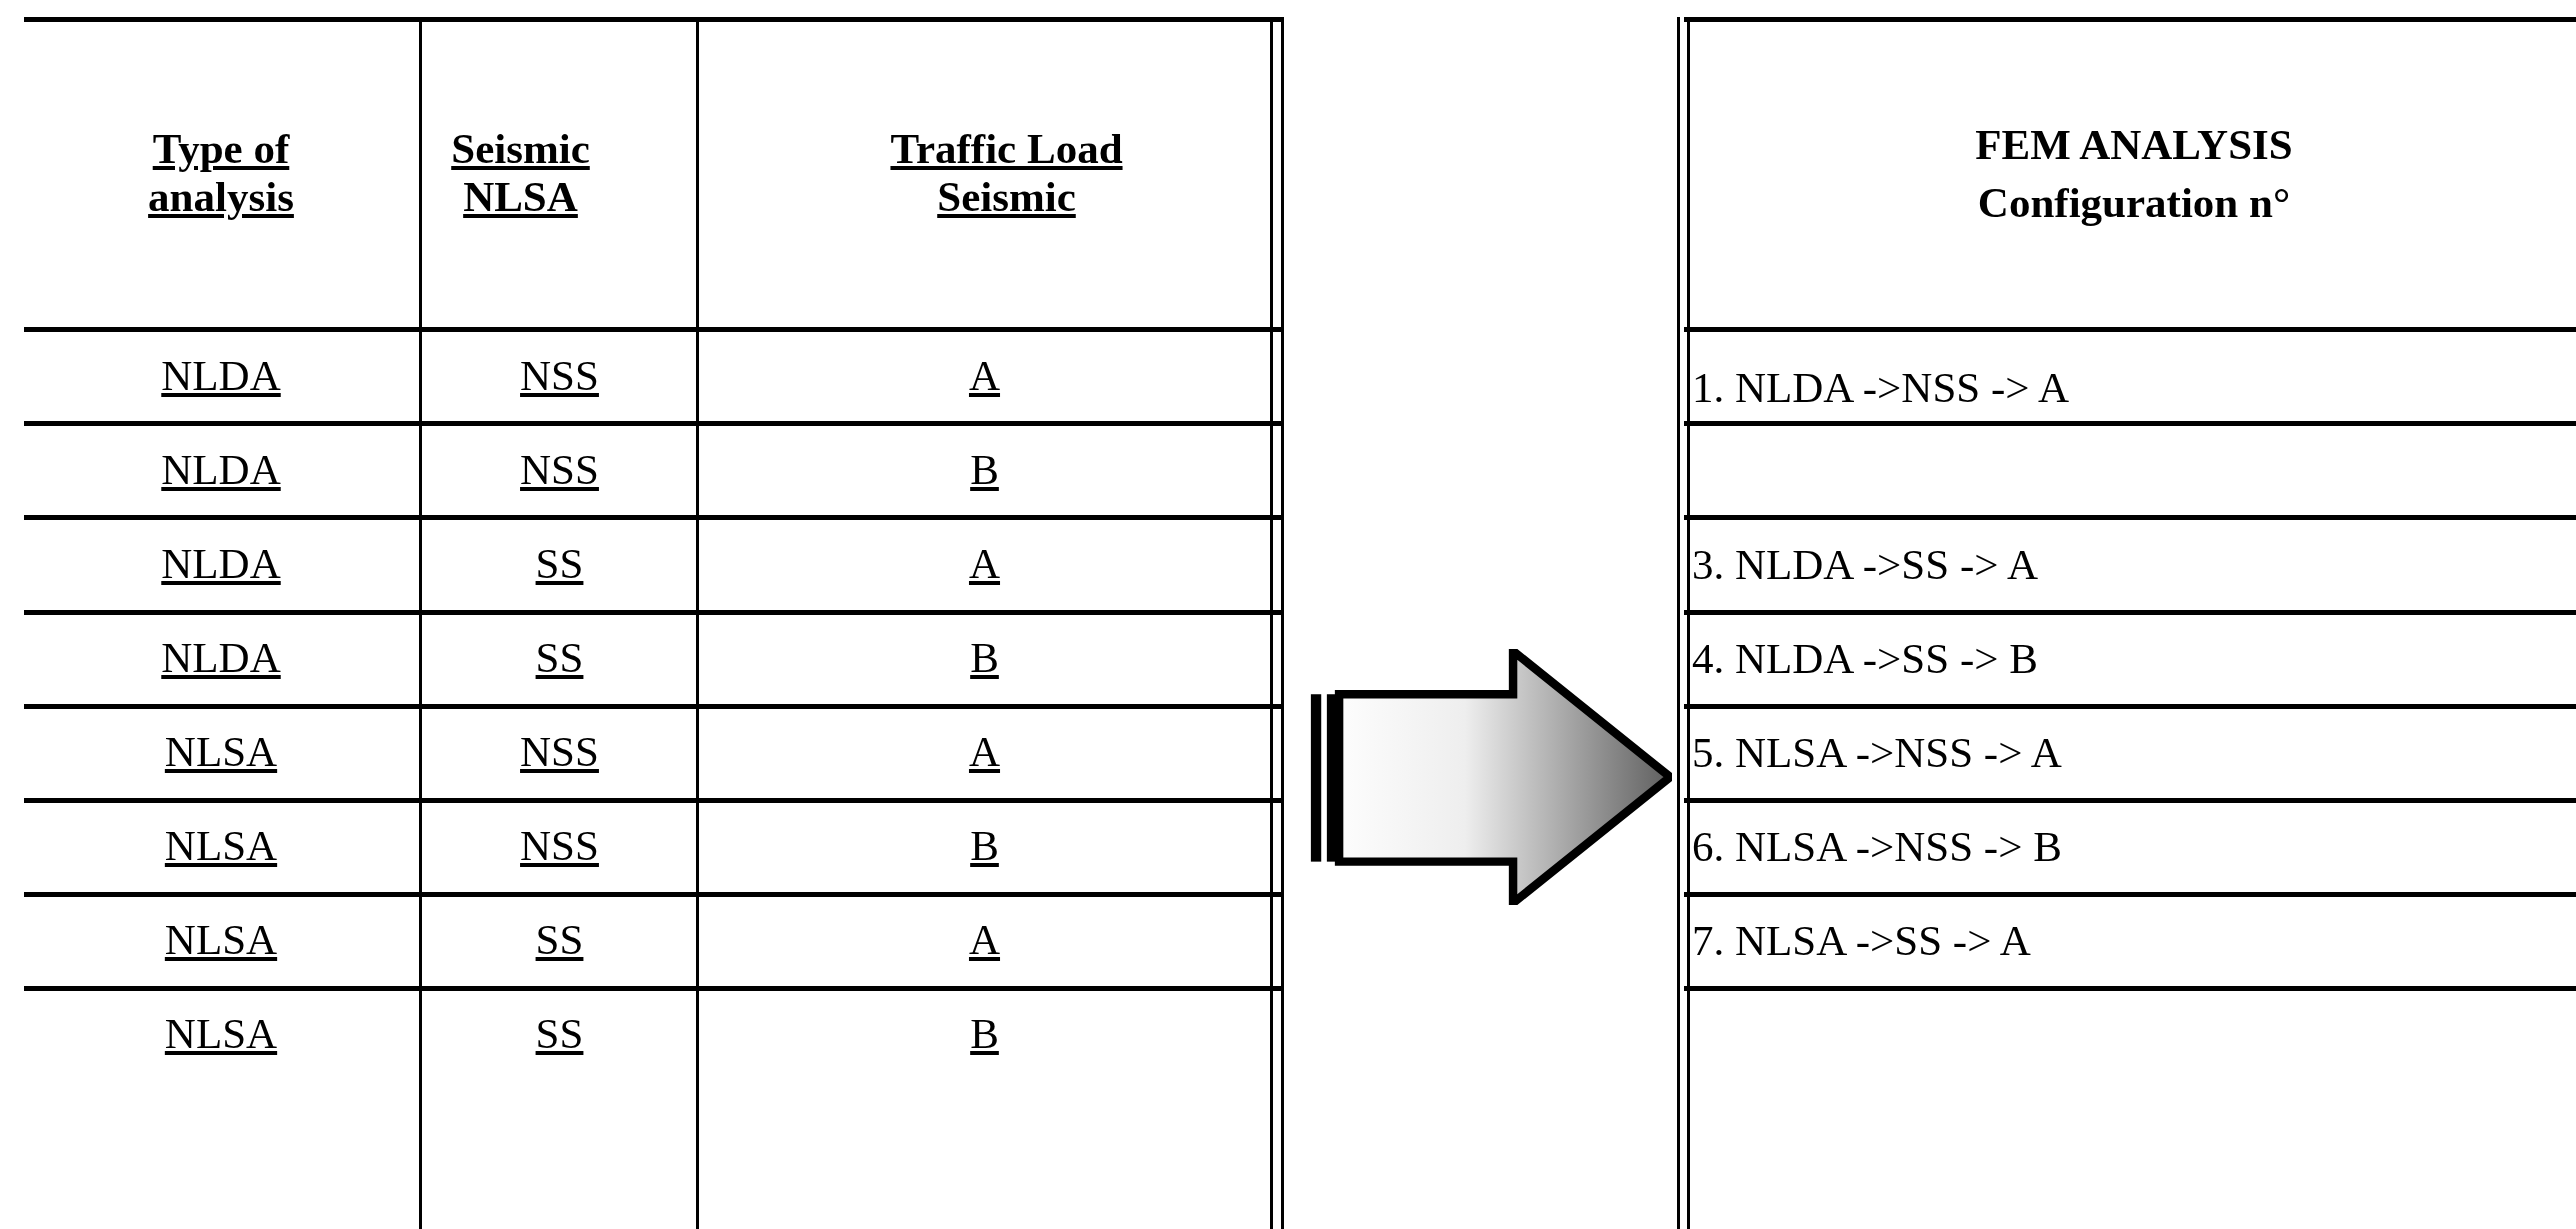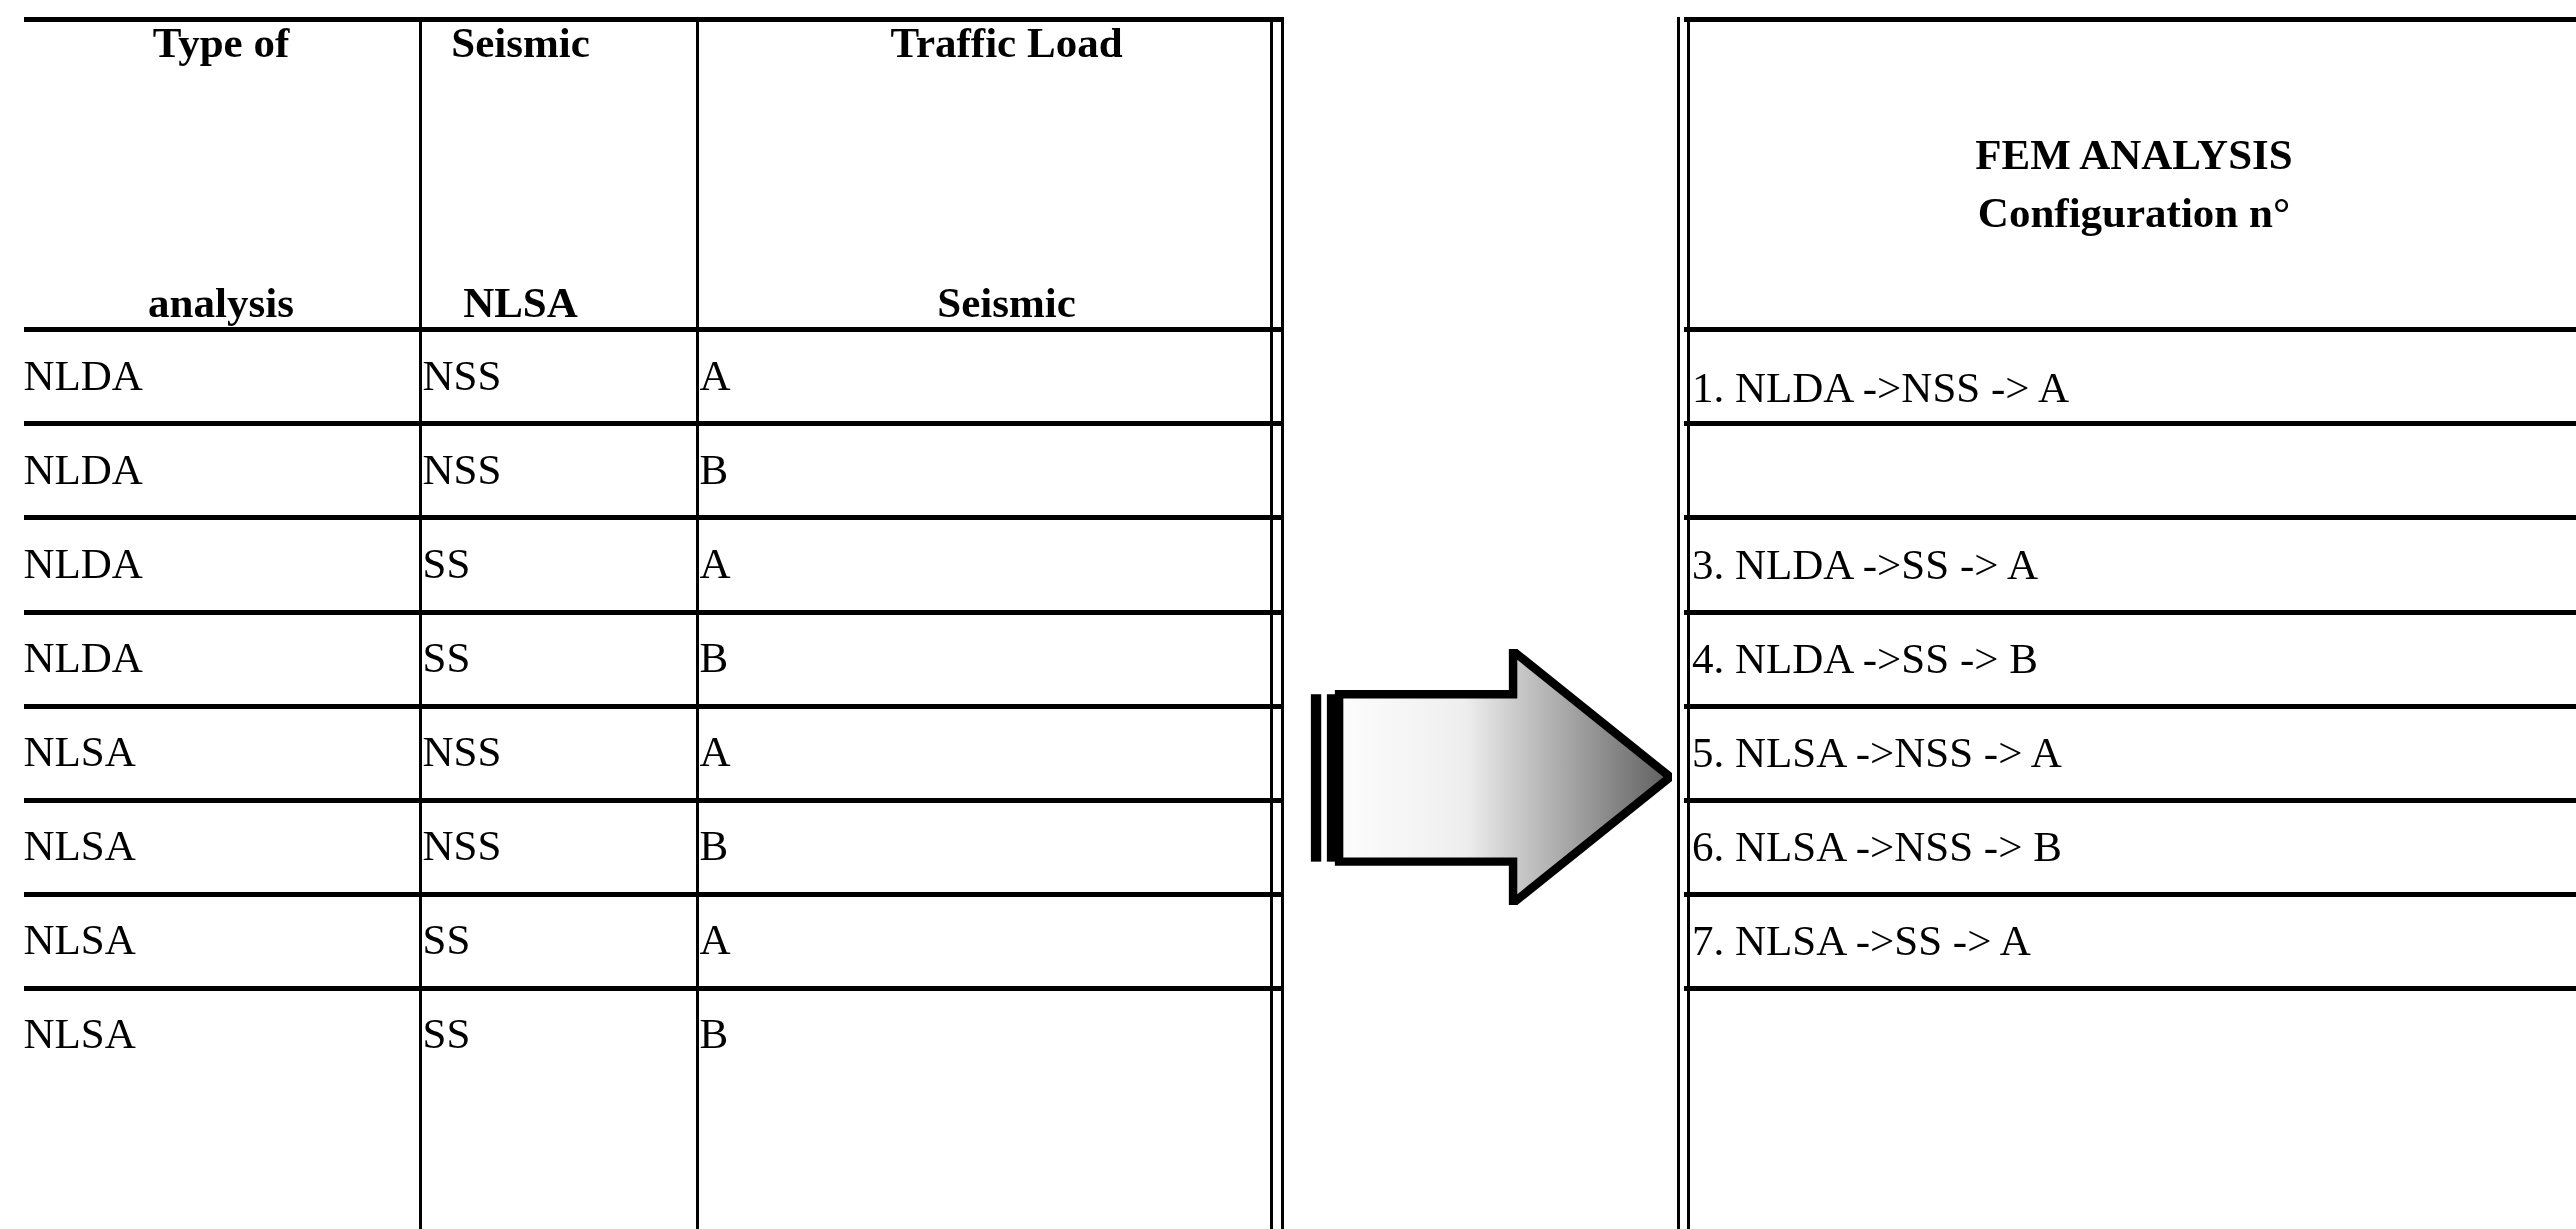--- a/index.html
+++ b/index.html
@@ -51,24 +51,25 @@
     bottom: 0;
     border-left: 3.8px solid #000000;
     border-right: 3.8px solid #000000;
     box-sizing: border-box;
   }
 
   .cell {
     position: absolute;
     display: flex;
     align-items: center;
-    justify-content: space-between;
+    justify-content: center;
     text-align: center;
     line-height: 1.12;
     font-size: 43px;
+    text-decoration: underline;
   }
   .cell.header {
     font-weight: bold;
     font-size: 43px;
     flex-direction: column;
   }
   .cell.header .hline { display: block; }
 
   
   #flow-arrow {
@@ -219,21 +220,21 @@
   <div class="rt-hrule" style="top:0px;"></div>
   <div class="rt-hrule" style="top:310px;"></div>
   <div class="rt-hrule" style="top:404px;"></div>
   <div class="rt-hrule" style="top:498px;"></div>
   <div class="rt-hrule" style="top:593px;"></div>
   <div class="rt-hrule" style="top:687px;"></div>
   <div class="rt-hrule" style="top:781px;"></div>
   <div class="rt-hrule" style="top:875px;"></div>
   <div class="rt-hrule" style="top:969px;"></div>
 
-  <div class="rt-header" style="top:13px; height:308px;">
+  <div class="rt-header" style="top:3px; height:308px;">
     <span>FEM ANALYSIS</span>
     <span>Configuration n°</span>
   </div>
 
   <div class="rt-cell" style="top:315px;  height:110px;">1. NLDA -&gt;NSS -&gt; A</div>
   <div class="rt-cell" style="top:503px;  height:89px;">3. NLDA -&gt;SS -&gt; A</div>
   <div class="rt-cell" style="top:597px;  height:89px;">4. NLDA -&gt;SS -&gt; B</div>
   <div class="rt-cell" style="top:691px;  height:89px;">5. NLSA -&gt;NSS -&gt; A</div>
   <div class="rt-cell" style="top:785px;  height:89px;">6. NLSA -&gt;NSS -&gt; B</div>
   <div class="rt-cell" style="top:879px;  height:89px;">7. NLSA -&gt;SS -&gt; A</div>

